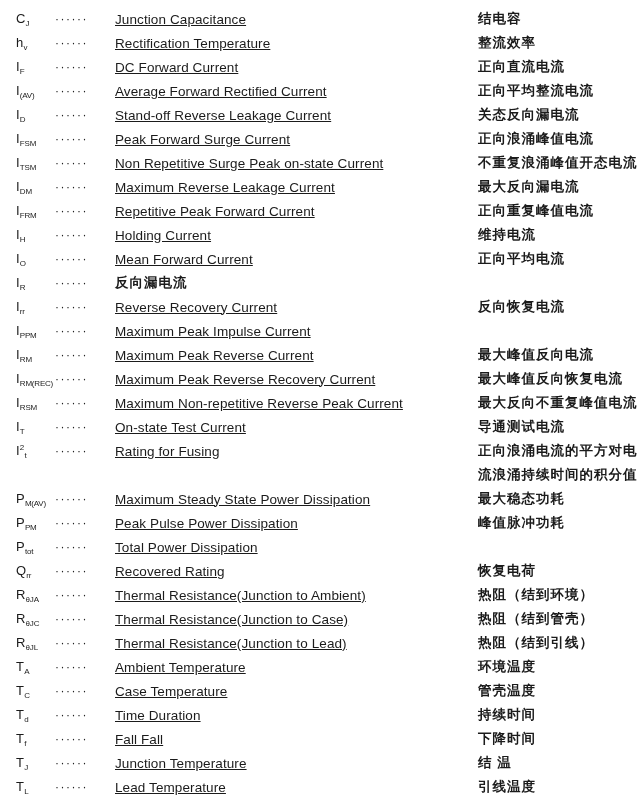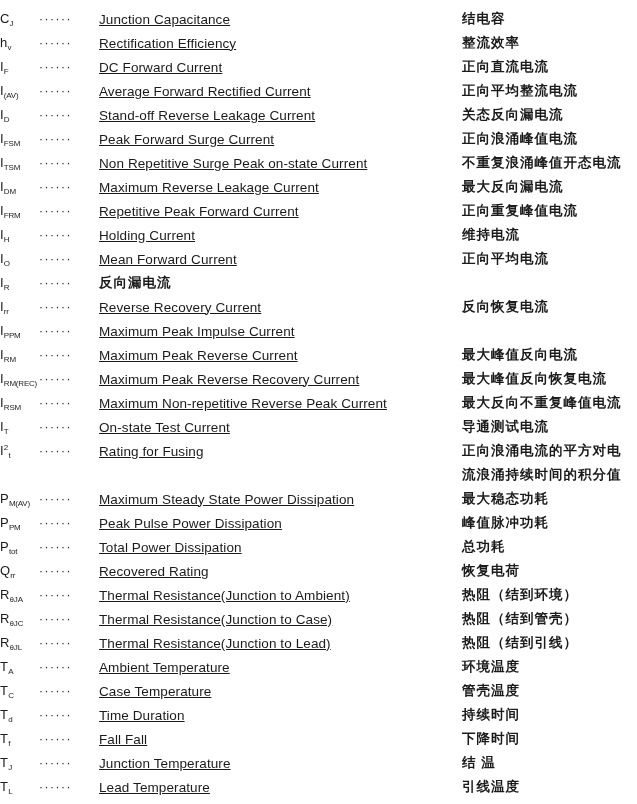--- a/index.html
+++ b/index.html
@@ -16,20 +16,21 @@
     padding-top: 7px;
     overflow: hidden;
     font-family: "Liberation Sans", "DejaVu Sans", sans-serif;
     color: #1b1b1b;
   }
   .glossary-row {
     display: grid;
     grid-template-columns: 39px 60px 363px 1fr;
     align-items: center;
     height: 24px;
+    padding-left: 16px;
     box-sizing: border-box;
   }
   .sym-cell {
     font-size: 13px;
     white-space: nowrap;
     letter-spacing: 0.2px;
   }
   .sym-sup {
     font-size: 8px;
     vertical-align: 5px;
@@ -67,21 +68,21 @@
   <div class="glossary-row">
     <span class="sym-cell"><span>C</span><span class="sym-sup"></span><span class="sym-sub">J</span></span>
     <span class="dots-cell">······</span>
     <span class="en-cell">Junction Capacitance</span>
     <span class="zh-cell">结电容</span>
   </div>
 
   <div class="glossary-row">
     <span class="sym-cell"><span>h</span><span class="sym-sup"></span><span class="sym-sub">v</span></span>
     <span class="dots-cell">······</span>
-    <span class="en-cell">Rectification Efficiency</span>
+    <span class="en-cell">Rectification Temperature</span>
     <span class="zh-cell">整流效率</span>
   </div>
 
   <div class="glossary-row">
     <span class="sym-cell"><span>I</span><span class="sym-sup"></span><span class="sym-sub">F</span></span>
     <span class="dots-cell">······</span>
     <span class="en-cell">DC Forward Current</span>
     <span class="zh-cell">正向直流电流</span>
   </div>
 
@@ -213,21 +214,20 @@
     <span class="sym-cell"><span>P</span><span class="sym-sup"></span><span class="sym-sub">PM</span></span>
     <span class="dots-cell">······</span>
     <span class="en-cell">Peak Pulse Power Dissipation</span>
     <span class="zh-cell">峰值脉冲功耗</span>
   </div>
 
   <div class="glossary-row">
     <span class="sym-cell"><span>P</span><span class="sym-sup"></span><span class="sym-sub">tot</span></span>
     <span class="dots-cell">······</span>
     <span class="en-cell">Total Power Dissipation</span>
-    <span class="zh-cell">总功耗</span>
   </div>
 
   <div class="glossary-row">
     <span class="sym-cell"><span>Q</span><span class="sym-sup"></span><span class="sym-sub">rr</span></span>
     <span class="dots-cell">······</span>
     <span class="en-cell">Recovered Rating</span>
     <span class="zh-cell">恢复电荷</span>
   </div>
 
   <div class="glossary-row">

